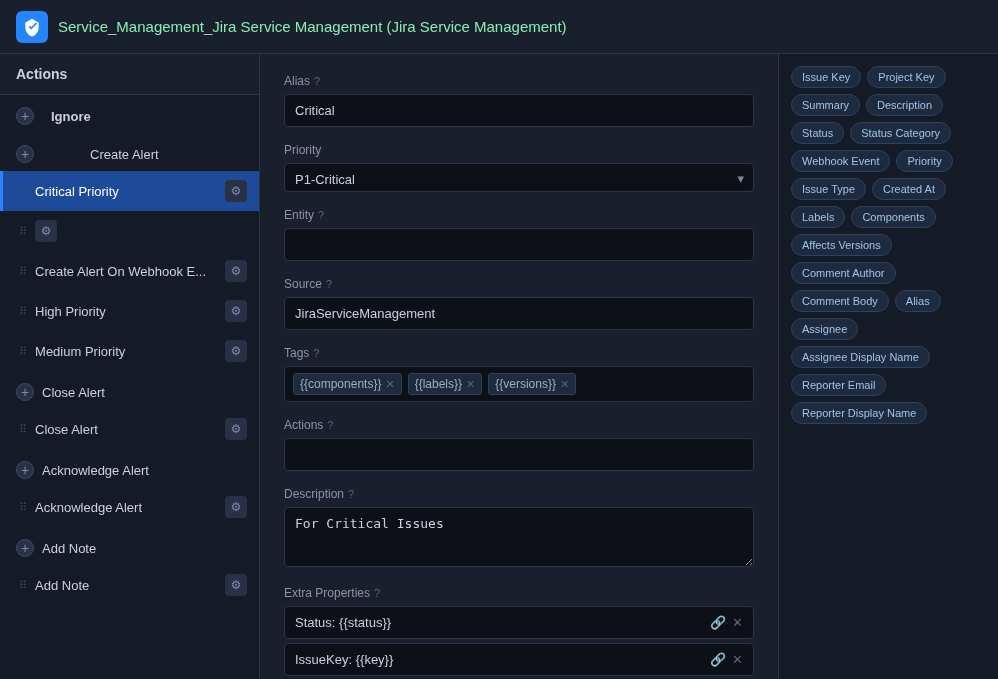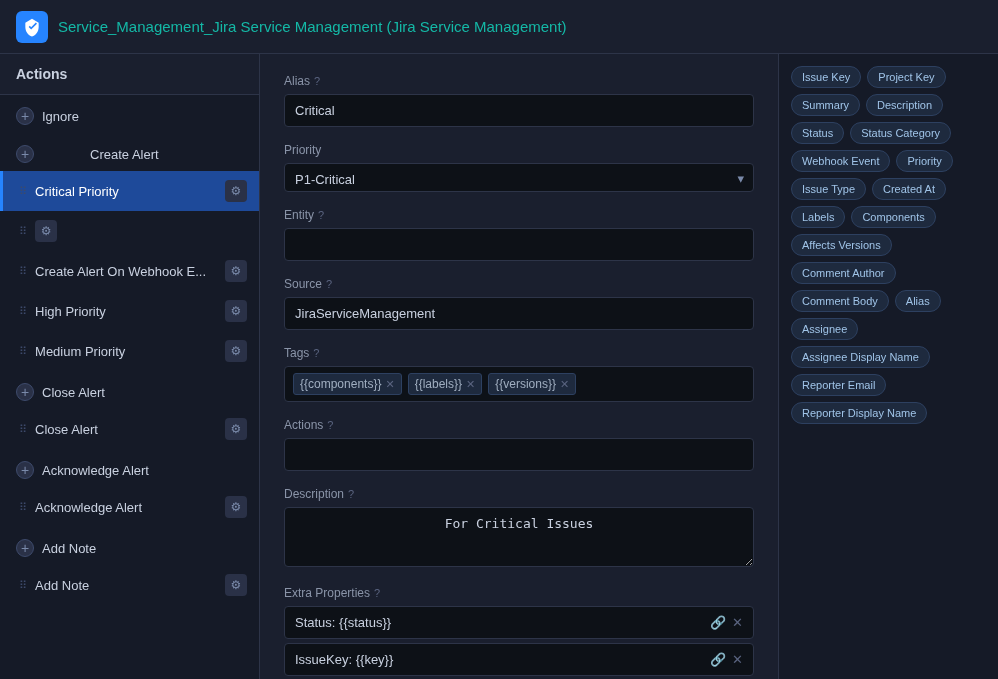--- a/index.html
+++ b/index.html
@@ -41,21 +41,21 @@
       height: 20px;
       fill: white;
     }
     .header-title {
       font-size: 15px;
       font-weight: 600;
       color: #e0e6f0;
     }
     .header-title span {
       font-weight: 400;
-      color: #14b8a6;
+      color: #86efac;
     }
 
     
     .main-content {
       display: flex;
       flex: 1;
       overflow: hidden;
     }
 
     
@@ -220,21 +220,20 @@
       width: 100%;
       background: #0d1117;
       border: 1px solid #2d3448;
       border-radius: 4px;
       padding: 8px 10px;
       color: #c9d1e0;
       font-size: 13px;
       outline: none;
       resize: vertical;
       min-height: 60px;
-      text-align: center;
     }
 
     .extra-prop-row {
       display: flex;
       align-items: center;
       background: #0d1117;
       border: 1px solid #2d3448;
       border-radius: 4px;
       margin-bottom: 4px;
       padding: 8px 10px;
@@ -302,21 +301,21 @@
 <div class="main-content">
 
   <div class="sidebar">
 
     <div style="padding: 12px 16px; border-bottom: 1px solid #2d3448; background: #1a1f2e;">
       <span style="font-size:14px; font-weight:600; color:#c9d1e0;">Actions</span>
     </div>
 
     <div class="sidebar-section-header">
       <div class="plus-icon">+</div>
-      <span style="font-weight:400;">Ignore</span>
+      <span style="font-weight:700;margin-left:9px;">Ignore</span>
     </div>
 
     <div class="sidebar-section-header">
       <div class="plus-icon">+</div>
       <span style="font-weight:500;margin-left:48px;">Create Alert</span>
     </div>
 
     <div class="sidebar-item active">
       <span class="drag-handle">⠿</span>
       <span class="item-label">Critical Priority</span>

